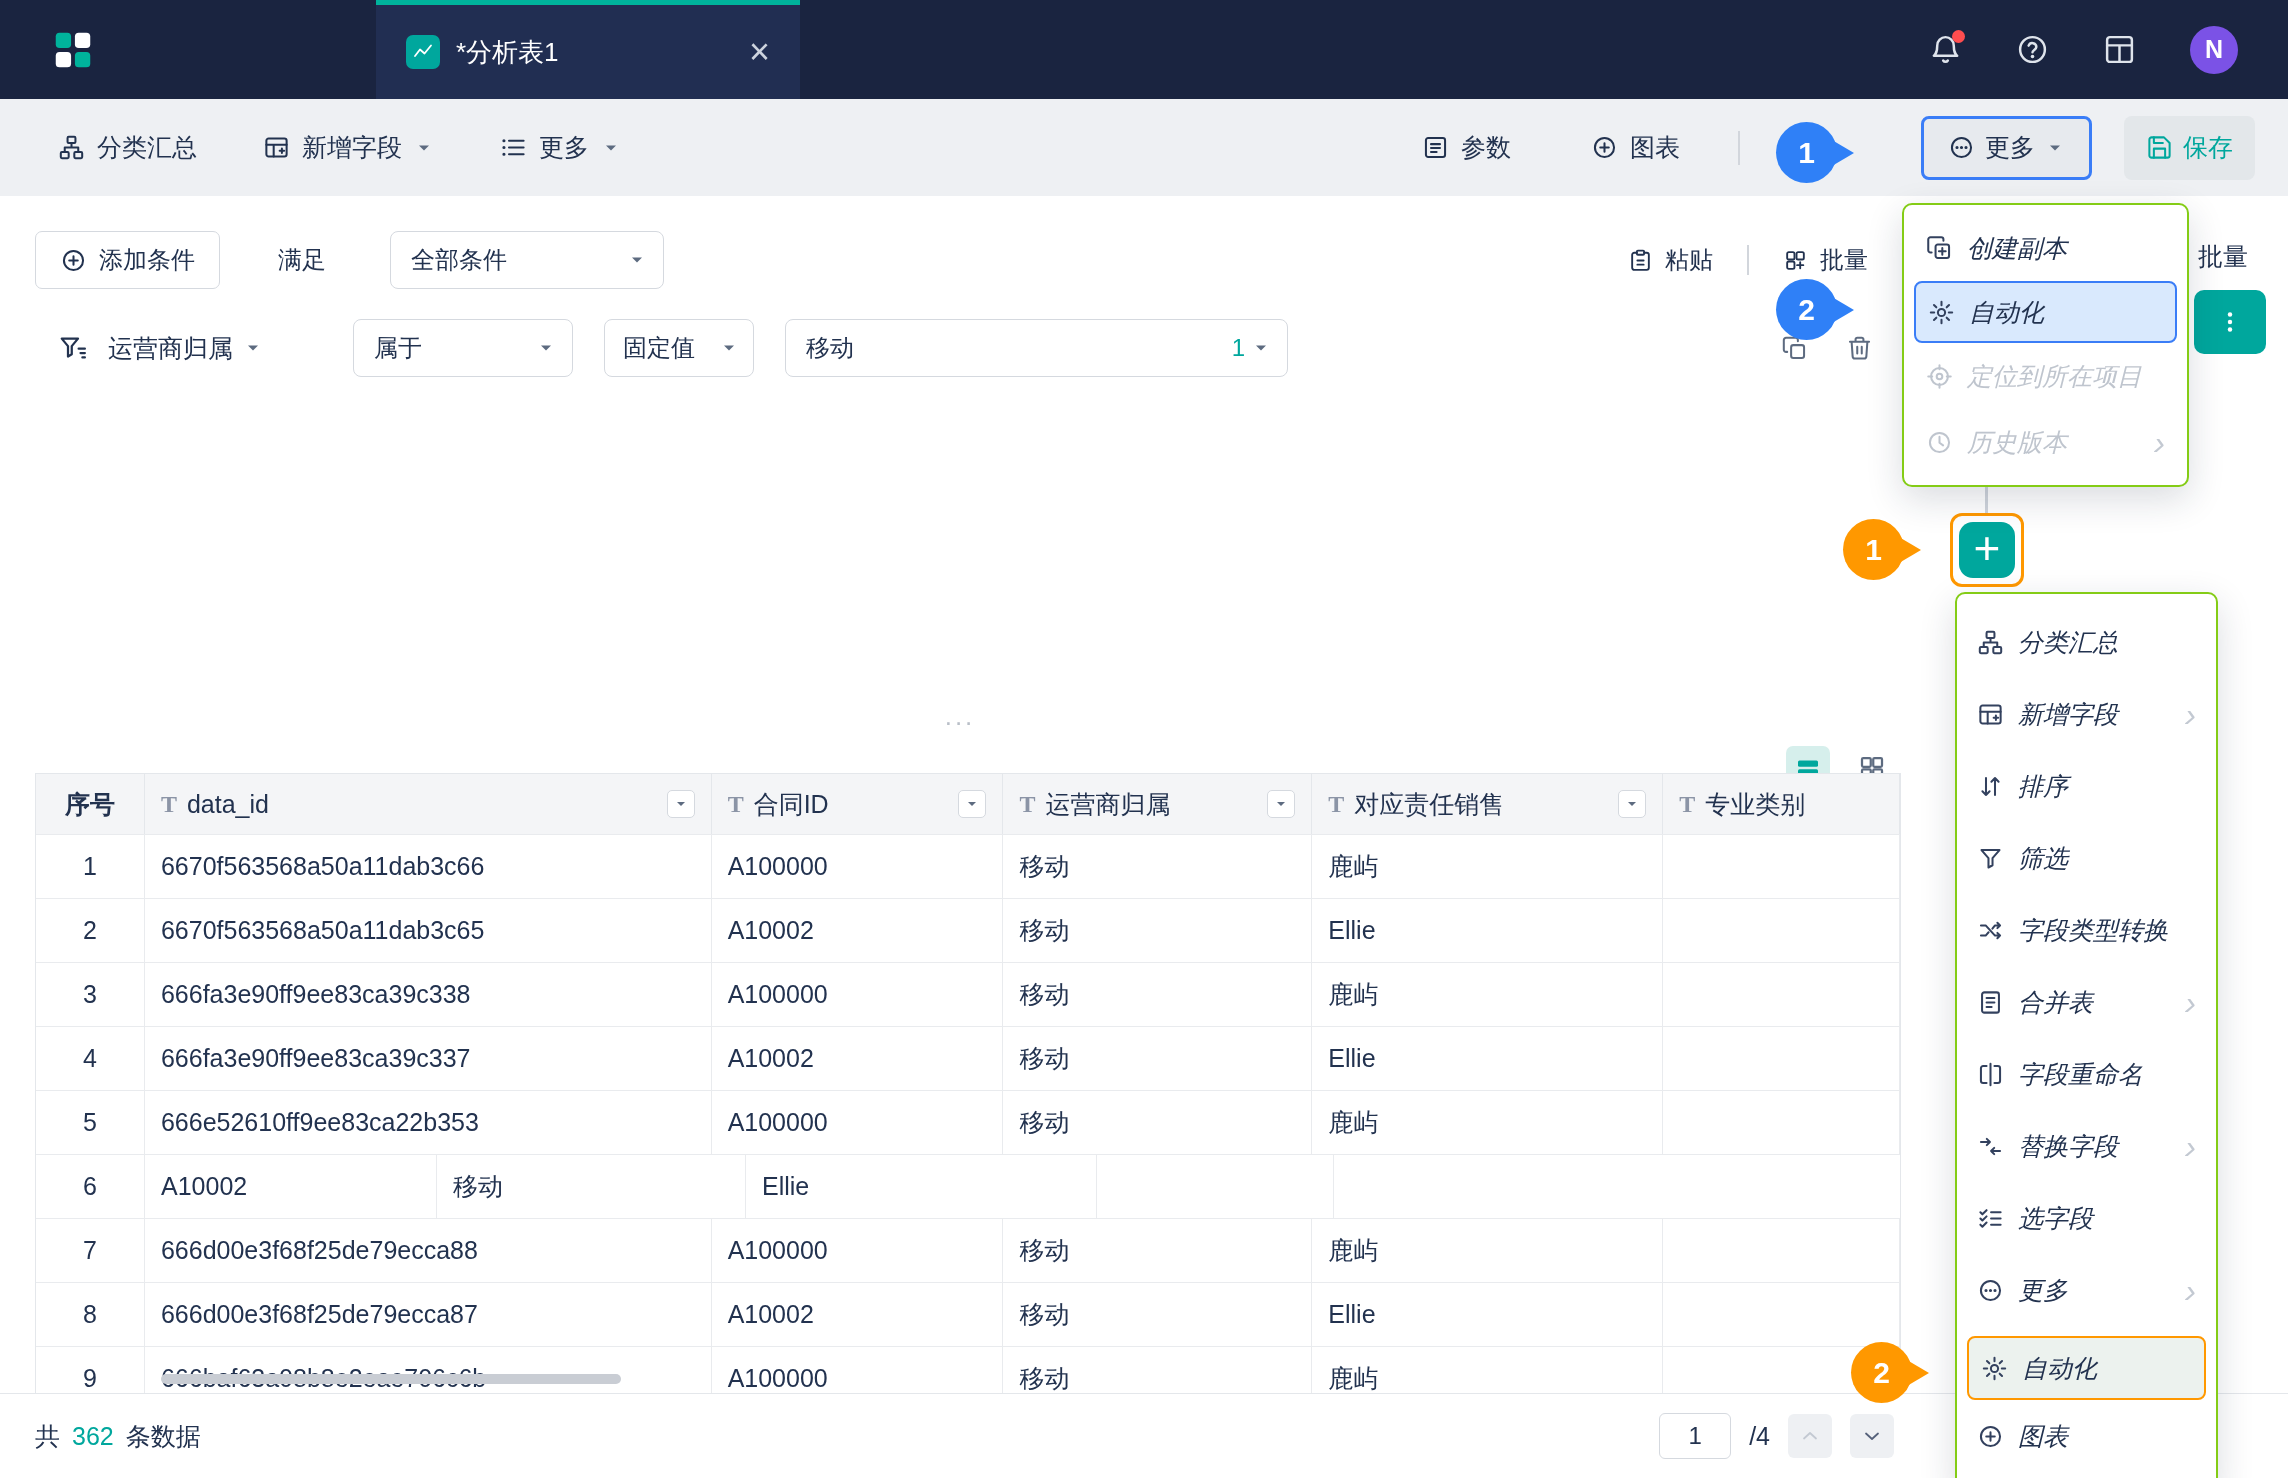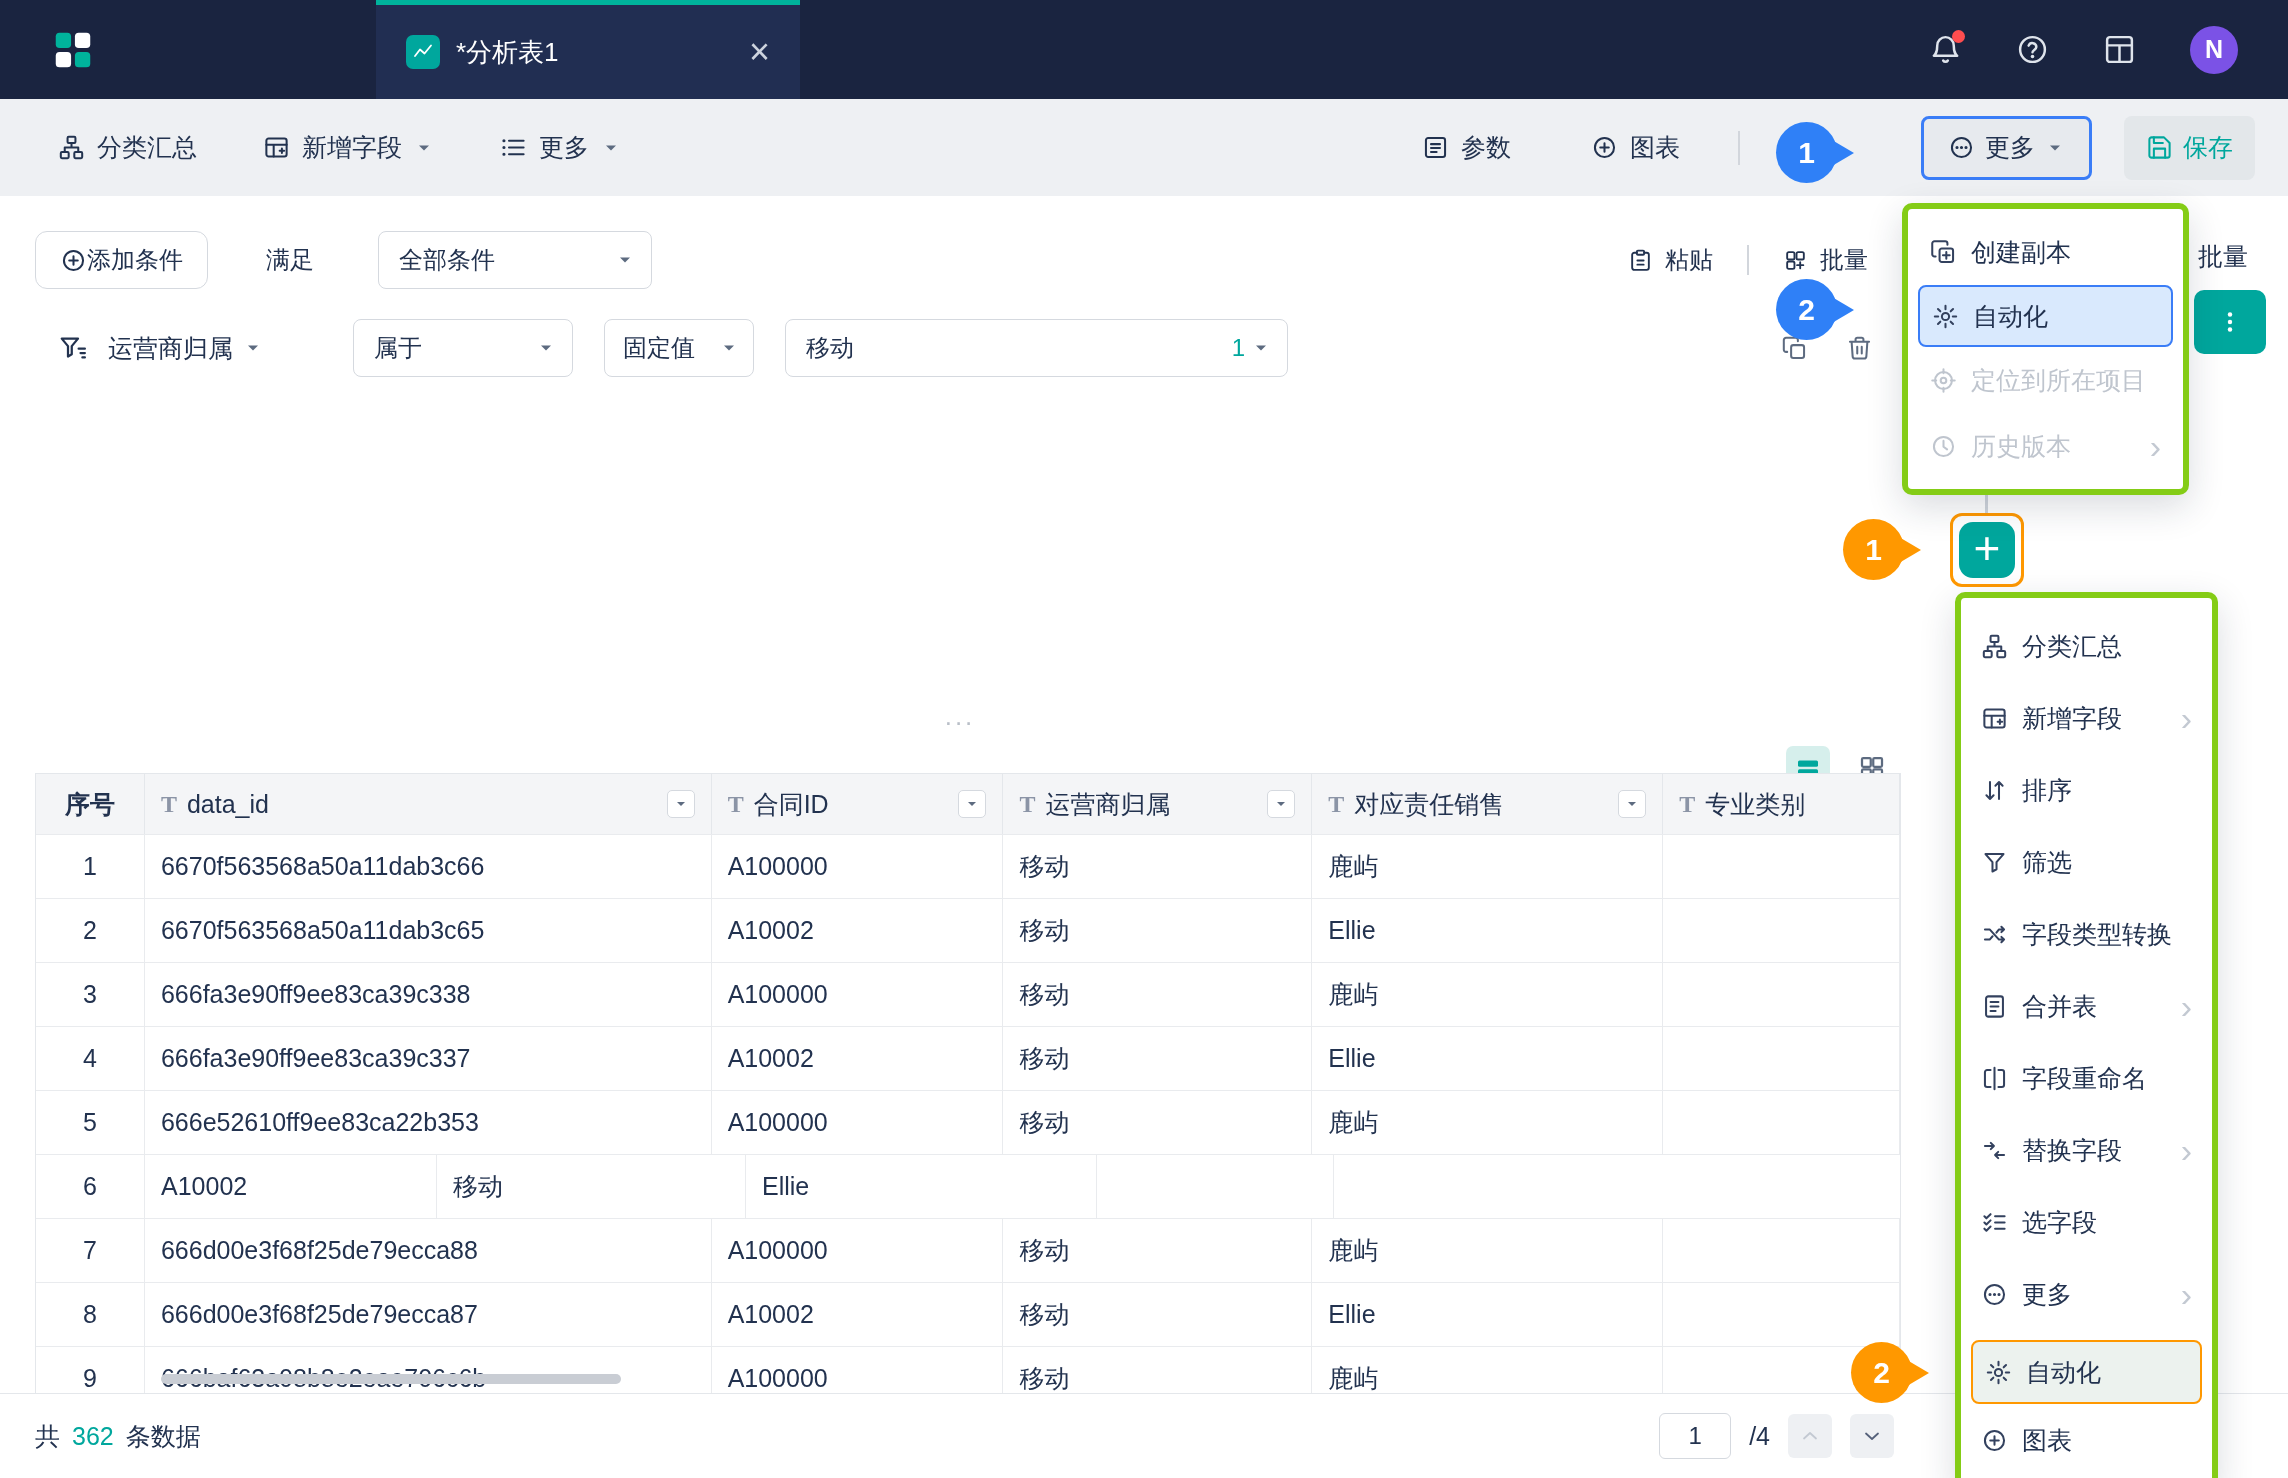--- a/index.html
+++ b/index.html
@@ -38,21 +38,21 @@
   .vdiv{width:2px;height:34px;background:#d2d6dc;display:inline-block;}
   .toolbar-right .vdiv{margin-right:48px;}
   .ghost-ic{margin-right:106px;color:#8a93a3;}
   .more-menu-btn{height:64px;padding:0 24px;border:3px solid #3a7df7;border-radius:8px;background:#e7eaee;display:flex;align-items:center;gap:10px;margin-right:32px;cursor:pointer;}
   .save-btn{height:64px;padding:0 22px;border-radius:8px;background:#e3e7ea;color:#00a79d;display:flex;align-items:center;gap:10px;cursor:pointer;}
   .save-btn .ic26{color:#00a79d;}
 
   
   .content{position:relative;background:#fff;}
   .filter-row1{display:flex;align-items:center;height:58px;margin:35px 35px 0 35px;}
-  .obtn{display:flex;align-items:center;height:58px;padding:0 24px;border:1px solid #d5d9df;border-radius:12px;font-size:24px;color:#22324f;background:#fff;cursor:pointer;}
+  .obtn{display:flex;align-items:center;gap:12px;height:58px;padding:0 24px;border:1px solid #d5d9df;border-radius:7px;font-size:24px;color:#22324f;background:#fff;cursor:pointer;}
   .match-label{margin-left:58px;font-size:24px;color:#22324f;}
   .select{height:58px;border:1px solid #d5d9df;border-radius:8px;display:flex;align-items:center;padding:0 16px 0 20px;font-size:24px;color:#22324f;background:#fff;cursor:pointer;}
   .match-select{margin-left:64px;width:274px;justify-content:space-between;}
   .row1-right{margin-left:auto;display:flex;align-items:center;gap:34px;margin-right:385px;font-size:24px;}
   .row1-right .vdiv{height:30px;}
 
   .filter-row2{display:flex;align-items:center;height:58px;margin:30px 35px 0 35px;}
   .funnel-ic{margin-left:23px;color:#22324f;width:30px;height:30px;cursor:pointer;}
   .cond-field{margin-left:20px;font-size:25px;color:#22324f;cursor:pointer;}
   .cond-caret{margin-left:10px;}
@@ -92,21 +92,21 @@
   .page-input{width:72px;height:46px;border:1px solid #d5d9df;border-radius:6px;text-align:center;font-size:24px;color:#22324f;font-family:inherit;}
   .pg-btn{width:44px;height:44px;border-radius:6px;background:#eef0f3;display:flex;align-items:center;justify-content:center;color:#55617a;cursor:pointer;}
   .pg-btn svg{width:24px;height:24px;}
   .pg-btn.disabled{color:#c3c9d2;}
 
   
   .side-batch-label{position:absolute;left:2198px;top:240px;font-size:25px;color:#22324f;z-index:10;cursor:pointer;}
   .side-teal-btn{position:absolute;left:2194px;top:290px;width:72px;height:64px;border-radius:10px;background:#00a79d;color:#fff;display:flex;align-items:center;justify-content:center;z-index:10;cursor:pointer;}
   .side-teal-btn svg{width:28px;height:28px;}
 
-  .menu{position:absolute;background:#fff;border:6px solid #84cc16;border-radius:10px;box-shadow:0 12px 36px rgba(25,36,64,.16);z-index:30;}
+  .menu{position:absolute;background:#fff;border:2px solid #84cc16;border-radius:10px;box-shadow:0 12px 36px rgba(25,36,64,.16);z-index:30;font-style:italic;}
   .menu1{left:1902px;top:203px;width:287px;padding:10px 0;}
   .menu2{left:1955px;top:592px;width:263px;padding:12px 0;height:900px;}
   .mi{display:flex;align-items:center;gap:14px;height:66px;padding:0 22px;font-size:25px;color:#22324f;cursor:pointer;}
   .menu2 .mi{height:72px;padding:0 20px;}
   .mic{width:27px;height:27px;color:#33415e;flex:none;}
   .mlb{white-space:nowrap;}
   .mchev{margin-left:auto;color:#c3c9d2;font-size:34px;line-height:1;}
   .mi.disabled{color:#bfc5ce;cursor:default;}
   .mi.disabled .mic{color:#bfc5ce;}
   .mi.highlight-blue{margin:0 10px;padding:0 12px;height:62px;background:#d9e9fd;border:2px solid #3a7df7;border-radius:8px;}

